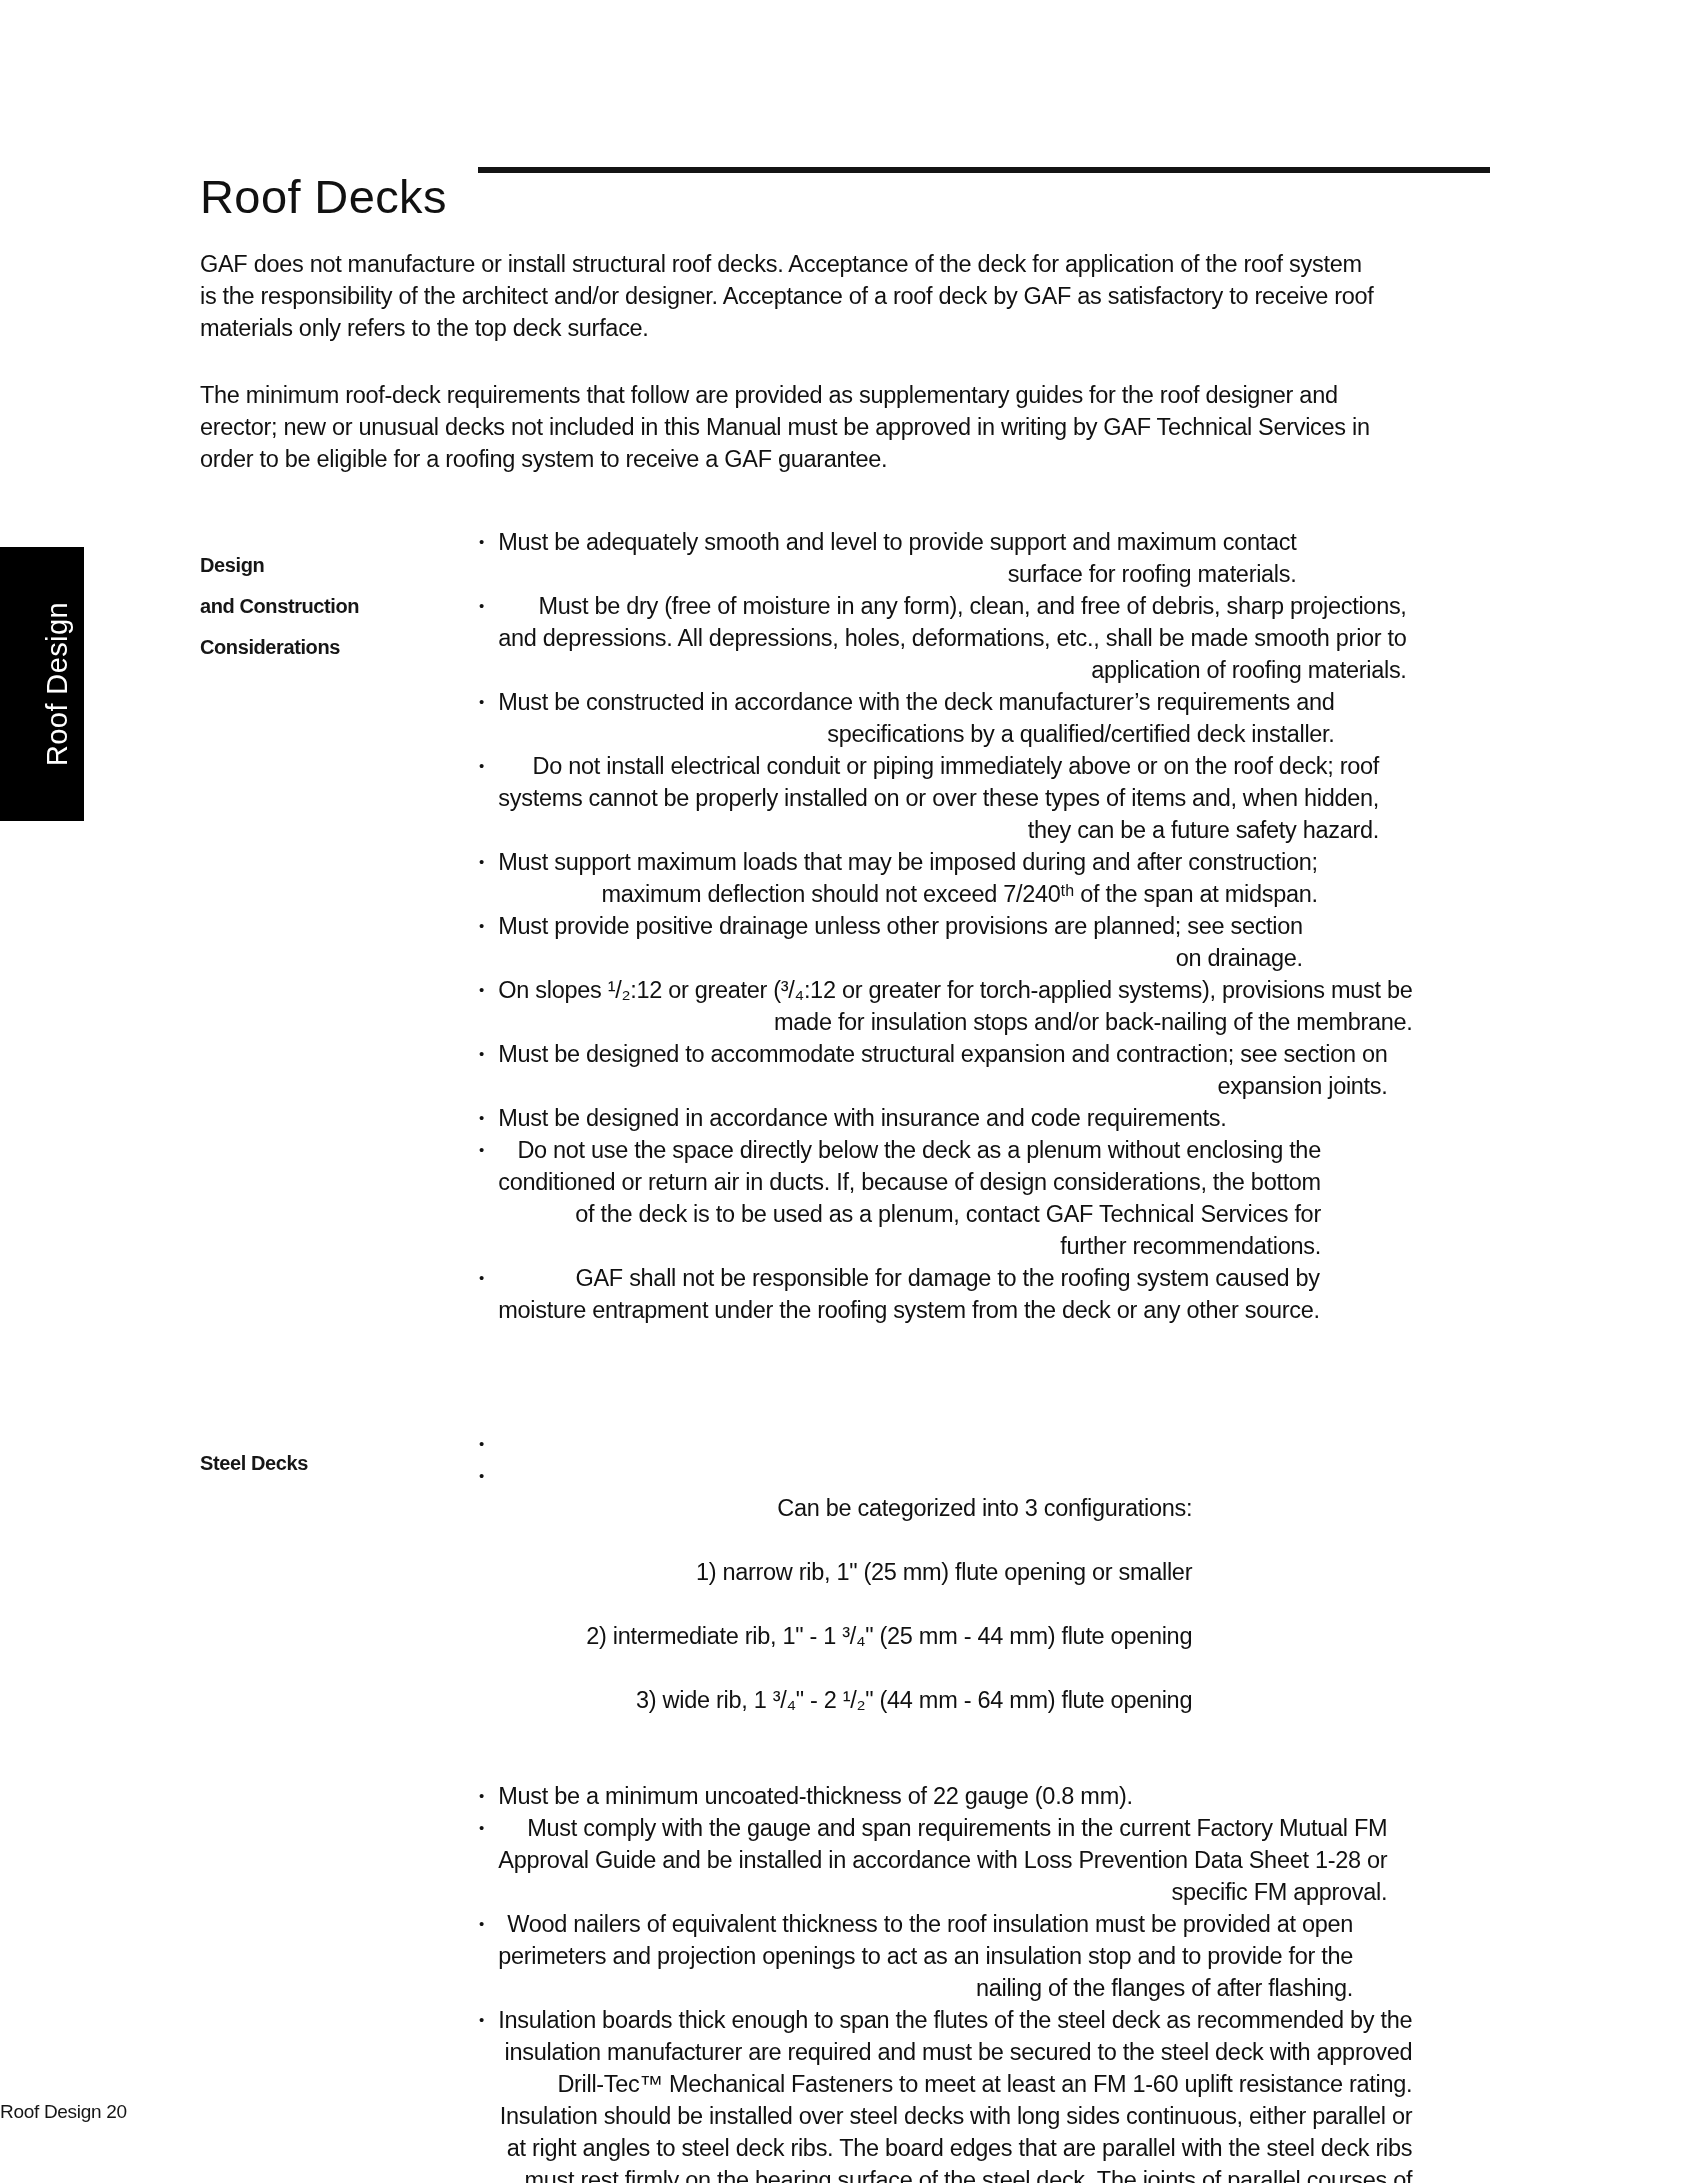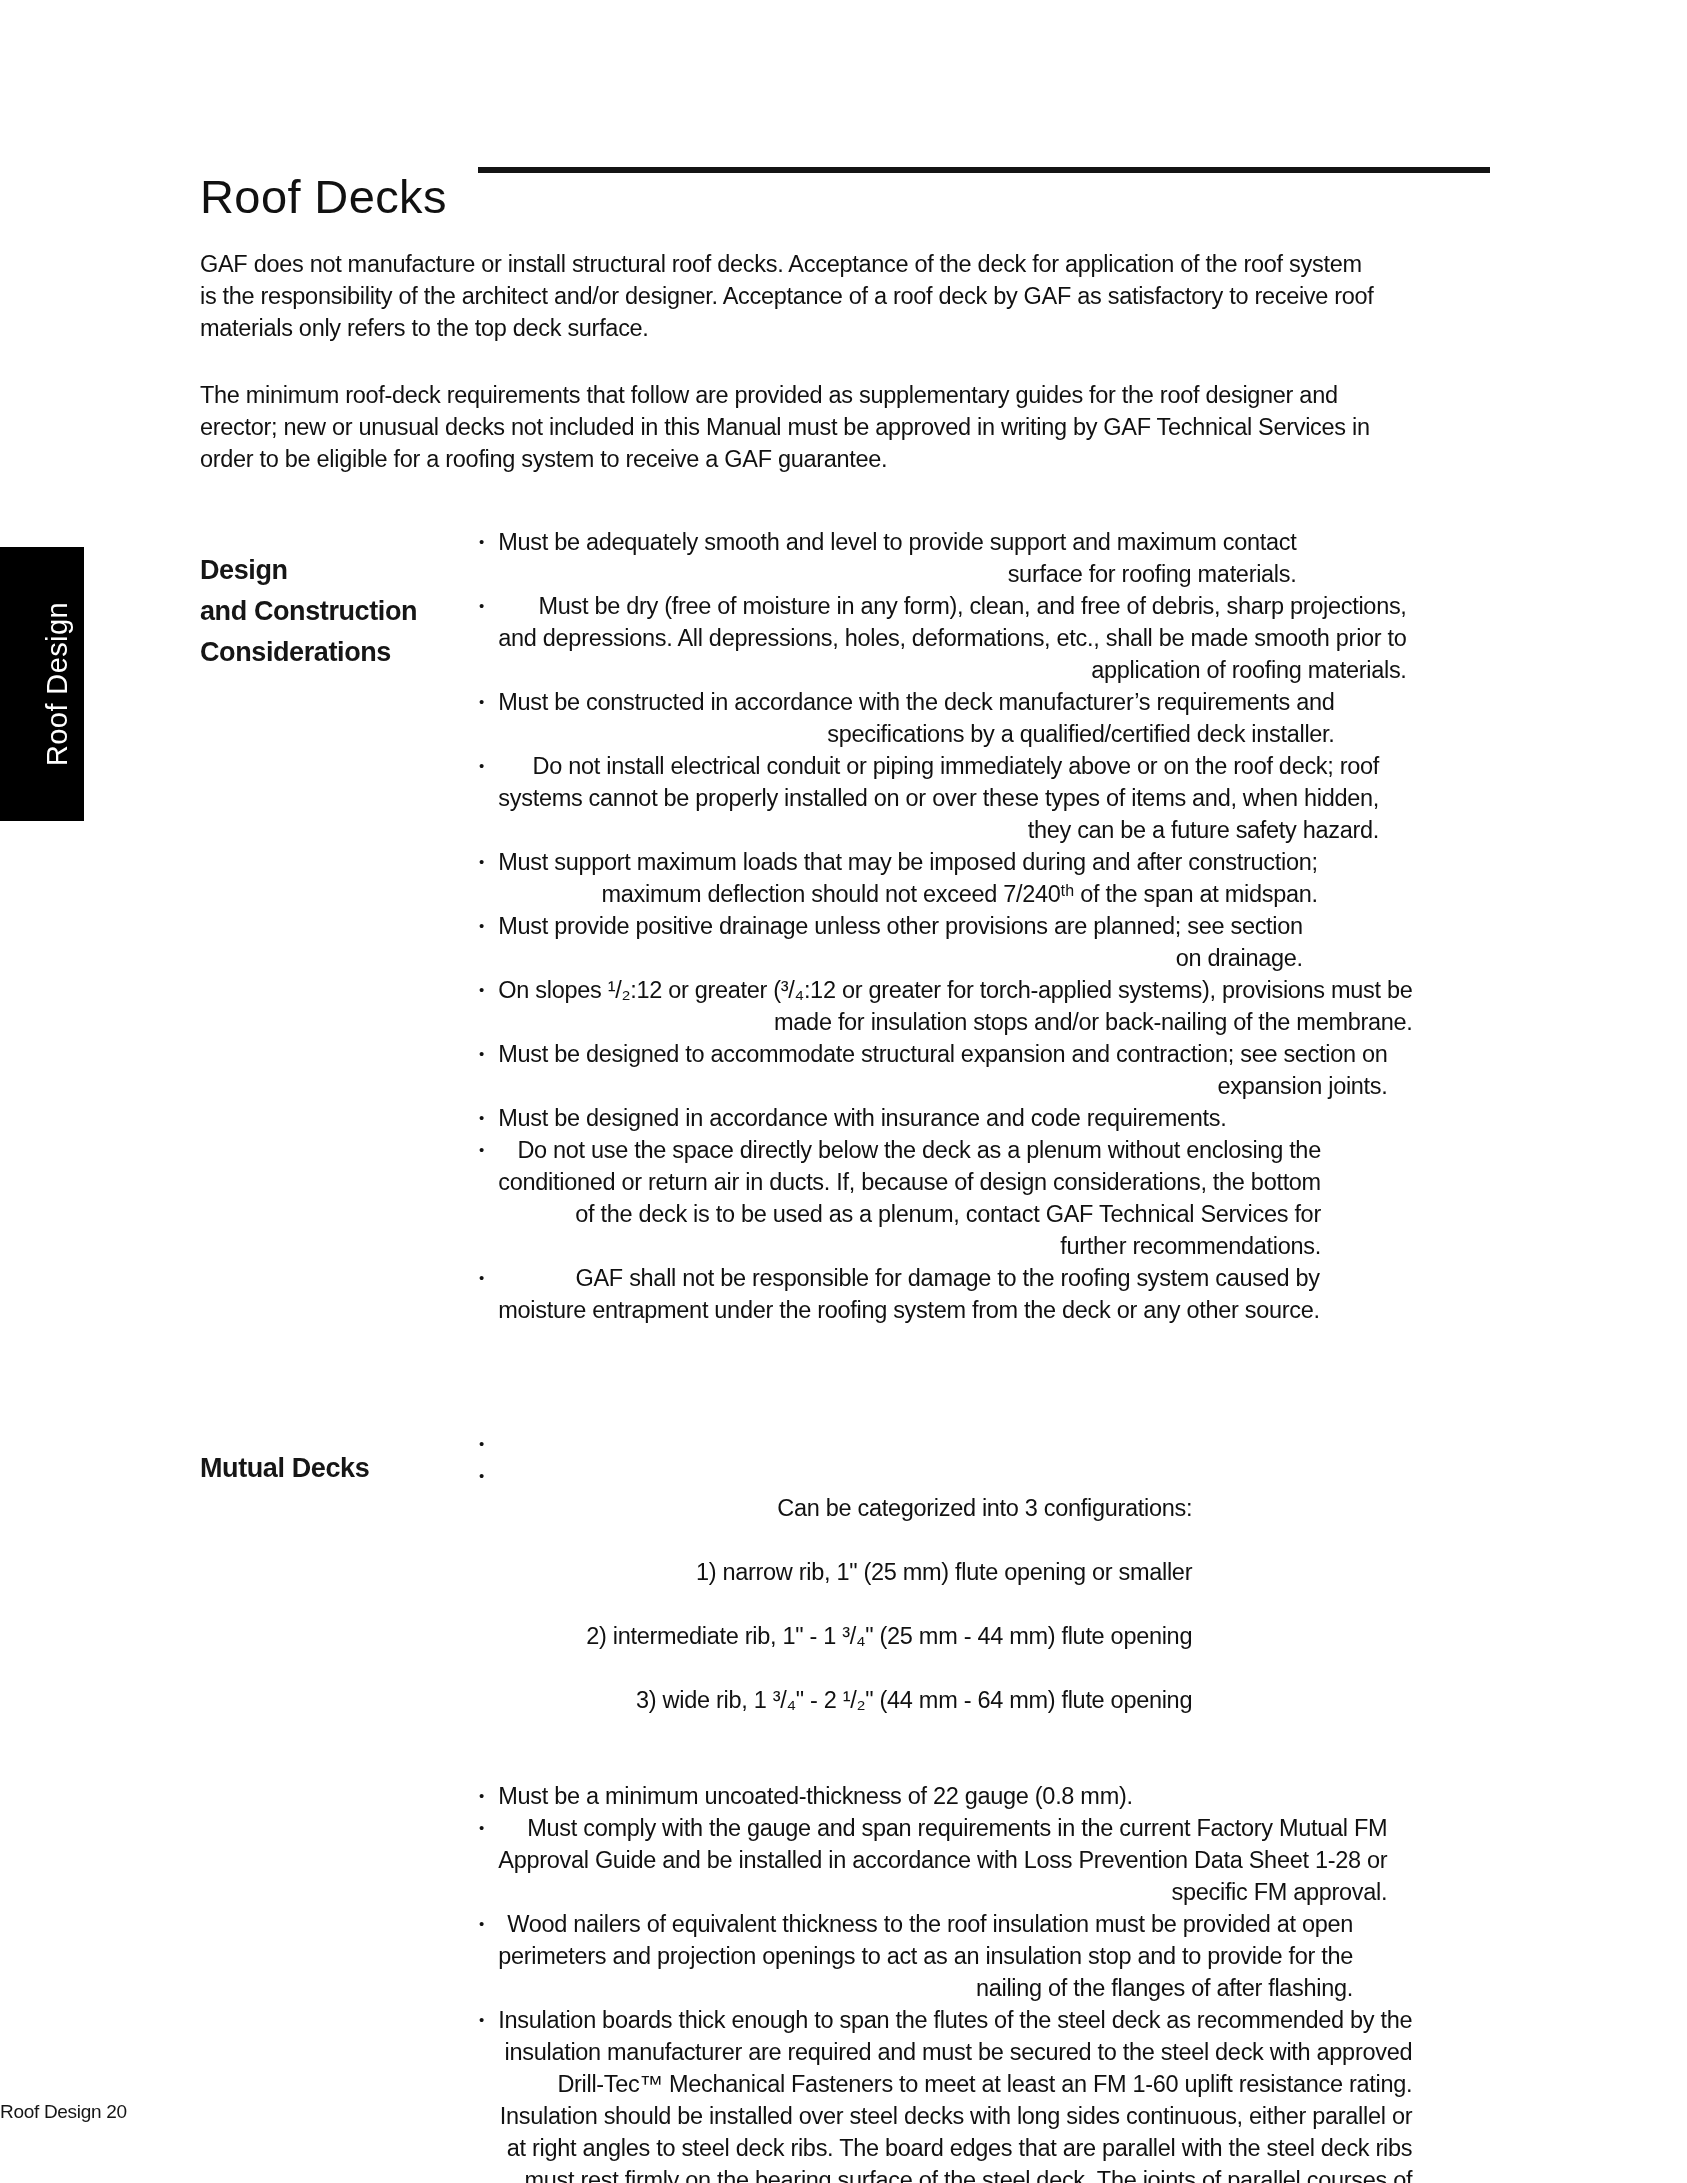--- a/index.html
+++ b/index.html
@@ -33,21 +33,21 @@
   }
   .side-tab-label {
     position: absolute; top: 50%; left: 68%;
     transform: translate(-50%, -50%) rotate(-90deg);
     color: #ffffff; font-size: 29px; white-space: nowrap;
     letter-spacing: 0.4px;
   }
 
   .section-heading {
     position: absolute; left: 200px;
-    font-size: 27px; line-height: 41px;
+    font-size: 20px; line-height: 41px;
     letter-spacing: -0.4px; white-space: pre-line;
     color: #161616;
   }
   .design-heading { top: 528px; }
   .steel-heading  { top: 1426px; }
 
   .bullet-list {
     position: absolute; left: 479px; width: 1186px;
     font-size: 23.5px; line-height: 32px; letter-spacing: -0.3px;
   }
@@ -145,21 +145,21 @@
 of the deck is to be used as a plenum, contact GAF Technical Services for
 further recommendations.</span>
   </div>
   <div class="bullet">
     <span class="bullet-dot">•</span>
     <span class="bullet-text">GAF shall not be responsible for damage to the roofing system caused by
 moisture entrapment under the roofing system from the deck or any other source.</span>
   </div>
 </div>
 
-<h2 class="section-heading steel-heading">Mutual Decks</h2>
+<h2 class="section-heading steel-heading">Steel Decks</h2>
 
 <div class="bullet-list steel-bullets">
   <div class="bullet">
     <span class="bullet-dot">•</span>
   </div>
   <div class="bullet">
     <span class="bullet-dot">•</span>
     <span class="bullet-text">
       <span>Can be categorized into 3 configurations:</span>
       <span class="config-items" style="display:block;">

